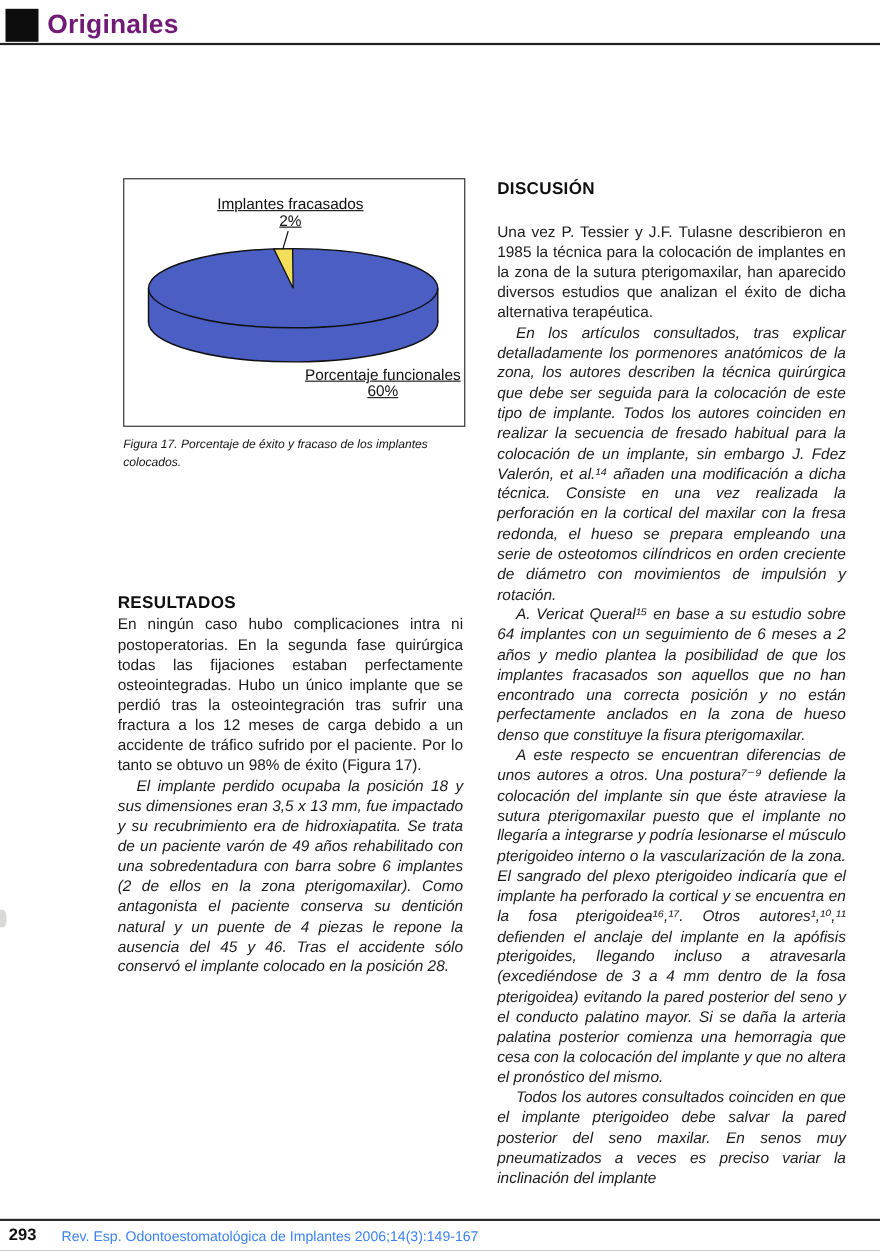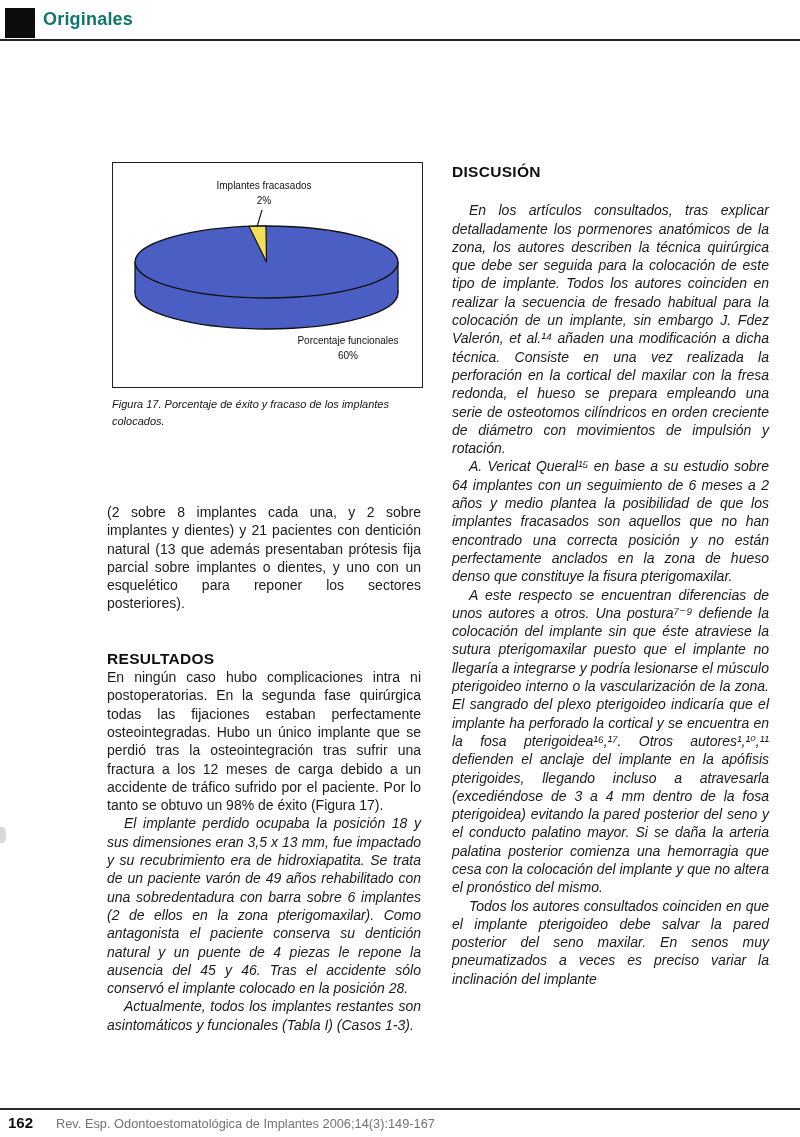--- a/index.html
+++ b/index.html
@@ -3,45 +3,45 @@
 <meta charset="utf-8">
 <style>
   html,body{margin:0;padding:0;background:#888;}
   .page{
     position:relative;width:800px;height:1137px;background:#ffffff;
     font-family:"Liberation Sans","DejaVu Sans",sans-serif;color:#1b1b1b;
     overflow:hidden;margin:0 auto;
   }
   
   .corner-square{position:absolute;left:5px;top:8px;width:30px;height:30px;background:#0d0d0d;}
-  .section-title{position:absolute;left:43px;top:9px;margin:0;font-size:18px;font-weight:bold;
-    letter-spacing:.2px;color:#0f766e;}
+  .section-title{position:absolute;left:43px;top:9px;margin:0;font-size:24px;font-weight:bold;
+    letter-spacing:.2px;color:#701a75;}
   .header-rule{position:absolute;left:0;top:39px;width:800px;height:2px;background:#222;}
   
   .figure-box{position:absolute;left:112px;top:162px;width:311px;height:226px;
     border:1.4px solid #222;background:#fff;box-sizing:border-box;}
   .figure-box svg{position:absolute;left:0;top:0;}
-  .pie-label{position:absolute;text-align:center;font-size:10px;line-height:15px;color:#111;}
+  .pie-label{position:absolute;text-align:center;font-size:14px;line-height:15px;color:#111;text-decoration:underline;}
   .lbl-fail{left:41px;top:15px;width:220px;}
   .lbl-func{left:135px;top:170px;width:200px;}
   .figure-caption{position:absolute;left:112px;top:396px;width:322px;
     font-style:italic;font-size:11px;line-height:16.5px;color:#151515;}
   
   .col{position:absolute;font-size:14px;line-height:18.3px;text-align:justify;color:#1b1b1b;}
   .col-left{left:107px;top:503px;width:314px;}
   .col-right{left:452px;top:163px;width:317px;}
   .col p{margin:0;}
   .col p.indent{text-indent:17px;font-style:italic;}
   .col h2{margin:0;font-size:15.5px;font-weight:bold;letter-spacing:.3px;color:#0f0f0f;}
   .col-left h2{margin-top:37px;}
   .col-right h2{margin-bottom:20px;}
   
   .footer-rule{position:absolute;left:0;top:1108px;width:800px;height:1.6px;background:#2a2a2a;}
   .page-number{position:absolute;left:8px;top:1114px;font-size:15px;font-weight:bold;color:#0f0f0f;}
-  .journal-ref{position:absolute;left:56px;top:1116px;font-size:12.8px;color:#737373;}
+  .journal-ref{position:absolute;left:56px;top:1116px;font-size:12.8px;color:#3b82f6;}
   .scan-artifact{position:absolute;left:0;top:827px;width:6px;height:16px;background:#d9d9d6;
     border-radius:0 60% 60% 0;}
 </style>
 </head>
 <body>
 
 <div class="page">
 
   <div class="corner-square"></div>
   <h1 class="section-title">Originales</h1>
@@ -66,33 +66,32 @@
       <div>2%</div>
     </div>
     <div class="pie-label lbl-func">
       <div>Porcentaje funcionales</div>
       <div>60%</div>
     </div>
   </div>
   <div class="figure-caption">Figura 17. Porcentaje de éxito y fracaso de los implantes colocados.</div>
 
   <section class="col col-left">
-    <p>(2 sobre 8 implantes cada una, y 2 sobre implantes y dientes) y 21 pacientes con dentición natural (13 que además presentaban prótesis fija parcial sobre implantes o dientes, y uno con un esquelético para reponer los sectores posteriores).</p>
     <h2>RESULTADOS</h2>
     <p>En ningún caso hubo complicaciones intra ni postoperatorias. En la segunda fase quirúrgica todas las fijaciones estaban perfectamente osteointegradas. Hubo un único implante que se perdió tras la osteointegración tras sufrir una fractura a los 12 meses de carga debido a un accidente de tráfico sufrido por el paciente. Por lo tanto se obtuvo un 98% de éxito (Figura 17).</p>
     <p class="indent">El implante perdido ocupaba la posición 18 y sus dimensiones eran 3,5 x 13 mm, fue impactado y su recubrimiento era de hidroxiapatita. Se trata de un paciente varón de 49 años rehabilitado con una sobredentadura con barra sobre 6 implantes (2 de ellos en la zona pterigomaxilar). Como antagonista el paciente conserva su dentición natural y un puente de 4 piezas le repone la ausencia del 45 y 46. Tras el accidente sólo conservó el implante colocado en la posición 28.</p>
-    <p class="indent">Actualmente, todos los implantes restantes son asintomáticos y funcionales (Tabla I) (Casos 1-3).</p>
   </section>
 
   <section class="col col-right">
     <h2>DISCUSIÓN</h2>
+    <p>Una vez P. Tessier y J.F. Tulasne describieron en 1985 la técnica para la colocación de implantes en la zona de la sutura pterigomaxilar, han aparecido diversos estudios que analizan el éxito de dicha alternativa terapéutica.</p>
     <p class="indent">En los artículos consultados, tras explicar detalladamente los pormenores anatómicos de la zona, los autores describen la técnica quirúrgica que debe ser seguida para la colocación de este tipo de implante. Todos los autores coinciden en realizar la secuencia de fresado habitual para la colocación de un implante, sin embargo J. Fdez Valerón, et al.¹⁴ añaden una modificación a dicha técnica. Consiste en una vez realizada la perforación en la cortical del maxilar con la fresa redonda, el hueso se prepara empleando una serie de osteotomos cilíndricos en orden creciente de diámetro con movimientos de impulsión y rotación.</p>
     <p class="indent">A. Vericat Queral¹⁵ en base a su estudio sobre 64 implantes con un seguimiento de 6 meses a 2 años y medio plantea la posibilidad de que los implantes fracasados son aquellos que no han encontrado una correcta posición y no están perfectamente anclados en la zona de hueso denso que constituye la fisura pterigomaxilar.</p>
     <p class="indent">A este respecto se encuentran diferencias de unos autores a otros. Una postura⁷⁻⁹ defiende la colocación del implante sin que éste atraviese la sutura pterigomaxilar puesto que el implante no llegaría a integrarse y podría lesionarse el músculo pterigoideo interno o la vascularización de la zona. El sangrado del plexo pterigoideo indicaría que el implante ha perforado la cortical y se encuentra en la fosa pterigoidea¹⁶,¹⁷. Otros autores¹,¹⁰,¹¹ defienden el anclaje del implante en la apófisis pterigoides, llegando incluso a atravesarla (excediéndose de 3 a 4 mm dentro de la fosa pterigoidea) evitando la pared posterior del seno y el conducto palatino mayor. Si se daña la arteria palatina posterior comienza una hemorragia que cesa con la colocación del implante y que no altera el pronóstico del mismo.</p>
     <p class="indent">Todos los autores consultados coinciden en que el implante pterigoideo debe salvar la pared posterior del seno maxilar. En senos muy pneumatizados a veces es preciso variar la inclinación del implante</p>
   </section>
 
   <div class="footer-rule"></div>
-  <span class="page-number">162</span>
+  <span class="page-number">293</span>
   <span class="journal-ref">Rev. Esp. Odontoestomatológica de Implantes 2006;14(3):149-167</span>
 
   <div class="scan-artifact"></div>
 </div>
 
 </body></html>

